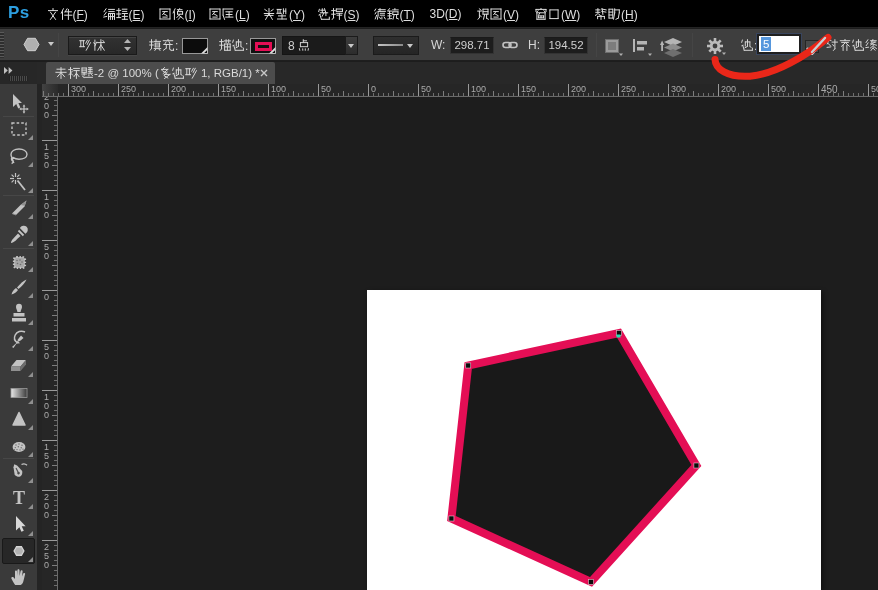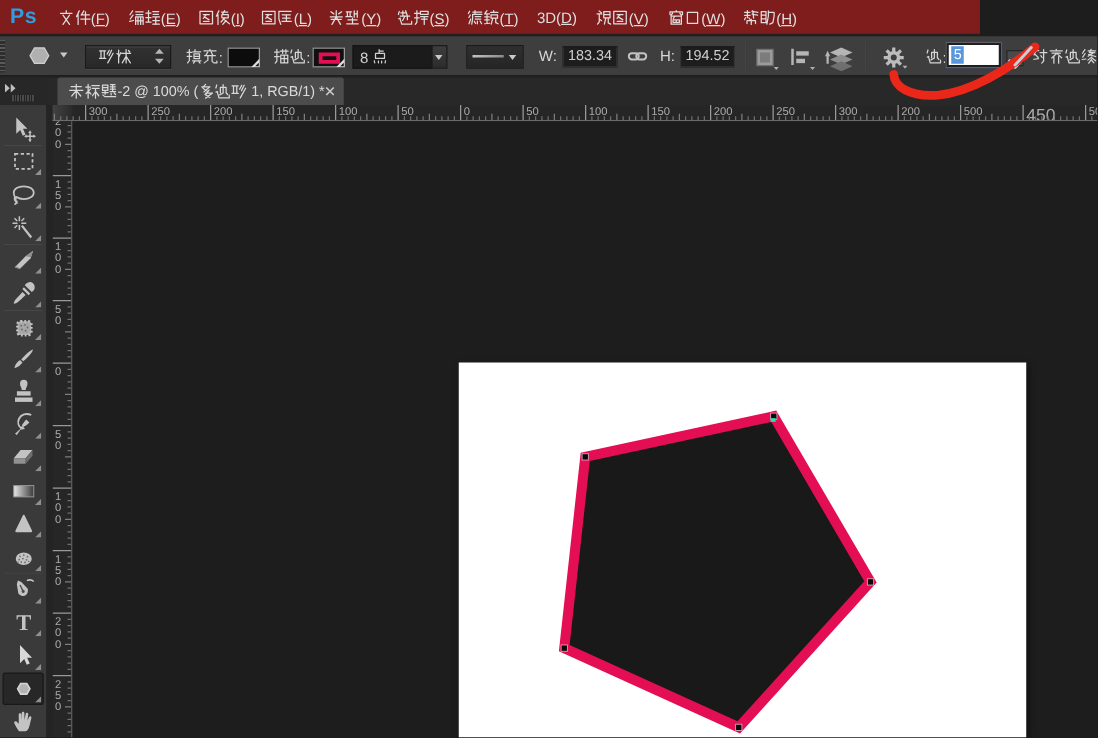--- a/index.html
+++ b/index.html
@@ -1,18 +1,18 @@
 <!DOCTYPE html>
 <html><head><meta charset="utf-8"><style>
 *{margin:0;padding:0;box-sizing:border-box}
 html,body{width:878px;height:590px;overflow:hidden;background:#1d1d1d;
  font-family:"Liberation Sans",sans-serif;-webkit-font-smoothing:antialiased}
 .abs{position:absolute}
 #app{position:relative;width:878px;height:590px}
-#menubar{position:absolute;left:0;top:0;width:784px;height:28px;background:#7f1d1d;border-bottom:1px solid #232323}
+#menubar{position:absolute;left:0;top:0;width:878px;height:28px;background:#000000;border-bottom:1px solid #232323}
 .mi{position:absolute;top:7px;height:16px;color:#dedede;font-size:12px;white-space:nowrap}
 .mi u{text-decoration:underline}
 #opts{position:absolute;left:0;top:29px;width:878px;height:32px;background:#3e3e3e;border-bottom:1px solid #1e1e1e}
 .ob{position:absolute;color:#d6d6d6;font-size:12px}
 .sep{position:absolute;top:4px;width:1px;height:24px;background:#2f2f2f;border-right:1px solid #454545}
 #tabbar{position:absolute;left:0;top:62px;width:878px;height:22px;background:#282828}
 #tab{position:absolute;left:46px;top:62px;width:229px;height:22px;background:#4c4c4c;border-radius:2px 2px 0 0;color:#dadada;font-size:11.5px}
 #toolhdr{position:absolute;left:0;top:62px;width:37px;height:22px;background:#272727}
 #toolbar{position:absolute;left:0;top:84px;width:37px;height:506px;background:#3a3a3a}
 #vruler{position:absolute;left:42px;top:97px;width:16px;height:493px;background:#262626;overflow:hidden;border-right:1px solid #6a6a6a}
@@ -104,21 +104,21 @@
       <div class="abs" style="left:282px;top:7px;width:64px;height:19px;background:#1b1b1b;border:1px solid #151515"></div>
       <div class="ob" style="left:288px;top:9px;color:#cfcfcf">8 <svg width="13" height="14" viewBox="0 0 13 14" style="vertical-align:-2px">
           <path d="M5.3,1.6 L5.3,4.4 M5.3,2.8 L8.6,2.8 M2.4,4.6 L9.6,4.6 M2.4,4.6 L2.4,8.7 M9.6,4.6 L9.6,8.7 M2.4,8.7 L9.6,8.7 M1.4,10.6 L1.8,12.3 M4.7,10.8 L4.8,12.3 M7.3,10.8 L7.3,12.3 M10.4,10.6 L10.1,12.3" stroke="#cfcfcf" stroke-width="1.0" fill="none" stroke-linecap="round"></path>
         </svg></div>
       <div class="abs" style="left:345px;top:7px;width:13px;height:19px;background:linear-gradient(#3e3e3e,#2c2c2c);border:1px solid #1b1b1b"></div>
       <div class="abs" style="left:348px;top:15px;width:0;height:0;border-left:3px solid transparent;border-right:3px solid transparent;border-top:4px solid #c9c9c9"></div>
       <div class="abs" style="left:373px;top:7px;width:46px;height:19px;background:linear-gradient(#2f2f2f,#252525);border:1px solid #1b1b1b"></div>
       <div class="abs" style="left:378px;top:15px;width:25px;height:2px;background:linear-gradient(90deg,#c4c4c4,#8a8a8a)"></div>
       <div class="abs" style="left:407px;top:15px;width:0;height:0;border-left:3.5px solid transparent;border-right:3.5px solid transparent;border-top:4.5px solid #c9c9c9"></div>
       <div class="ob" style="left:431px;top:9px">W:</div>
-      <div class="fld" style="left:450px;width:44px">183.34</div>
+      <div class="fld" style="left:450px;width:44px">298.71</div>
       <svg class="abs" style="left:502px;top:10px" width="16" height="12" viewBox="0 0 16 12">
         <g fill="none" stroke="#c2c2c2" stroke-width="1.6">
           <rect x="1" y="3.5" width="8" height="5" rx="2.5"></rect>
           <rect x="7" y="3.5" width="8" height="5" rx="2.5"></rect>
         </g>
       </svg>
       <div class="ob" style="left:528px;top:9px">H:</div>
       <div class="fld" style="left:544px;width:44px">194.52</div>
       <div class="sep" style="left:596px"></div>
       <svg class="abs" style="left:604px;top:9px" width="20" height="18">
@@ -546,21 +546,21 @@
       <div class="abs" style="left:731px;top:9px;width:1px;height:3px;background:#6e6e6e"></div>
       <div class="abs" style="left:736px;top:9px;width:1px;height:3px;background:#6e6e6e"></div>
       <div class="abs" style="left:741px;top:9px;width:1px;height:3px;background:#6e6e6e"></div>
       <div class="abs" style="left:746px;top:9px;width:1px;height:3px;background:#6e6e6e"></div>
       <div class="abs" style="left:751px;top:7px;width:1px;height:5px;background:#7d7d7d"></div>
       <div class="abs" style="left:756px;top:9px;width:1px;height:3px;background:#6e6e6e"></div>
       <div class="abs" style="left:761px;top:9px;width:1px;height:3px;background:#6e6e6e"></div>
       <div class="abs" style="left:766px;top:9px;width:1px;height:3px;background:#6e6e6e"></div>
       <div class="abs" style="left:771px;top:9px;width:1px;height:3px;background:#6e6e6e"></div>
       <div class="abs" style="left:776px;top:0;width:1px;height:12px;background:#999999"></div>
-      <div class="abs" style="left:779px;top:0px;font-size:14px;color:#ababab">450</div>
+      <div class="abs" style="left:779px;top:0px;font-size:10px;color:#ababab">450</div>
       <div class="abs" style="left:781px;top:9px;width:1px;height:3px;background:#6e6e6e"></div>
       <div class="abs" style="left:786px;top:9px;width:1px;height:3px;background:#6e6e6e"></div>
       <div class="abs" style="left:791px;top:9px;width:1px;height:3px;background:#6e6e6e"></div>
       <div class="abs" style="left:796px;top:9px;width:1px;height:3px;background:#6e6e6e"></div>
       <div class="abs" style="left:801px;top:7px;width:1px;height:5px;background:#7d7d7d"></div>
       <div class="abs" style="left:806px;top:9px;width:1px;height:3px;background:#6e6e6e"></div>
       <div class="abs" style="left:811px;top:9px;width:1px;height:3px;background:#6e6e6e"></div>
       <div class="abs" style="left:816px;top:9px;width:1px;height:3px;background:#6e6e6e"></div>
       <div class="abs" style="left:821px;top:9px;width:1px;height:3px;background:#6e6e6e"></div>
       <div class="abs" style="left:826px;top:0;width:1px;height:12px;background:#999999"></div>

